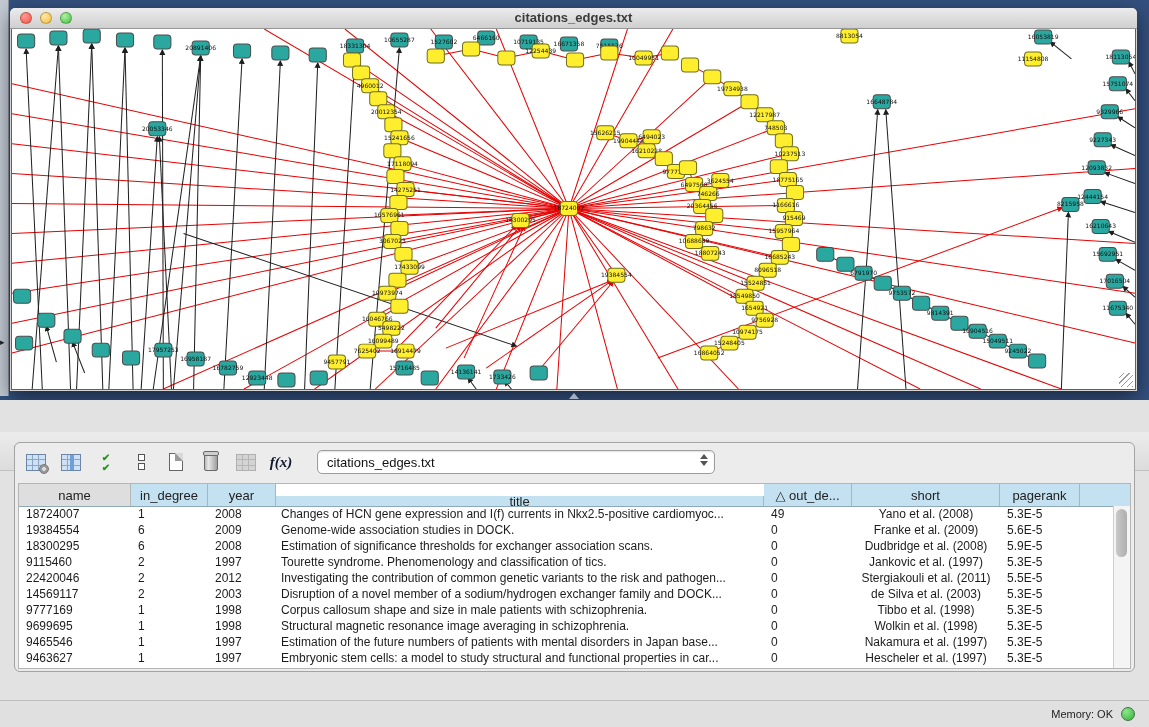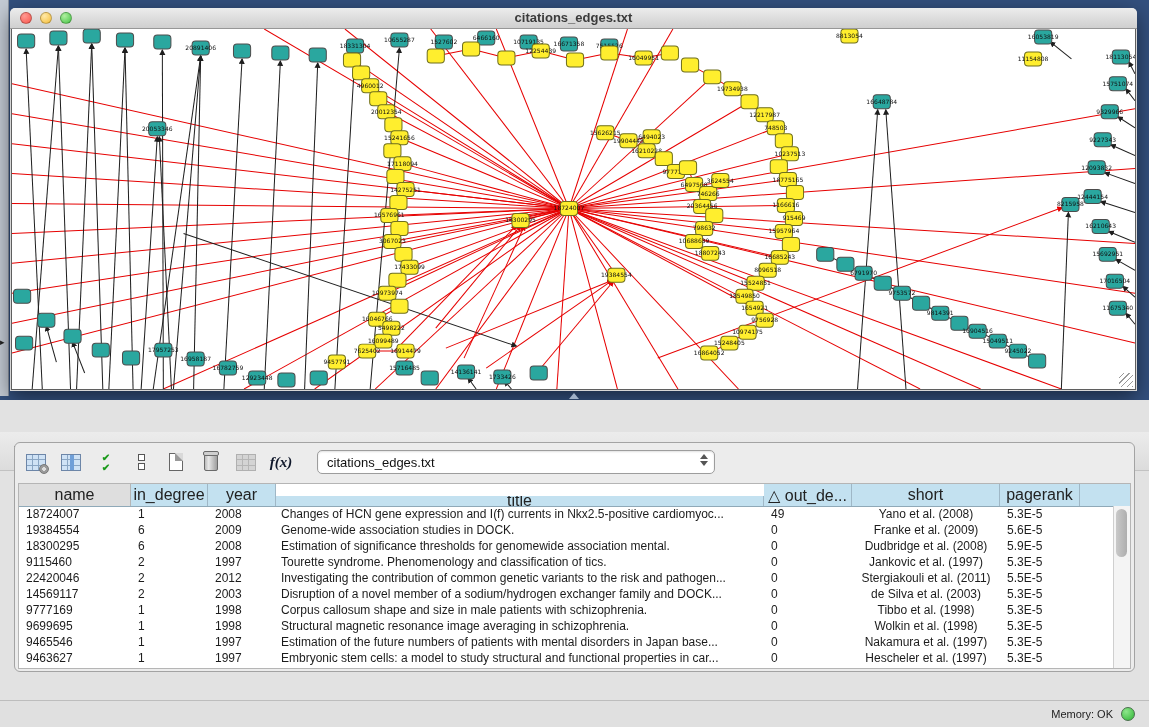--- a/index.html
+++ b/index.html
@@ -48,21 +48,21 @@
   .fx{font-family:"Liberation Serif",serif;font-style:italic;font-weight:bold;font-size:15px;color:#0f172a;}
   .combo{position:relative;margin-left:12px;width:396px;height:22px;background:#fff;border:1px solid #9d9d9d;
          border-radius:5px;box-shadow:inset 0 1px 2px rgba(0,0,0,.12);display:flex;align-items:center;}
   .combo-text{padding-left:9px;font-size:13px;color:#111;}
   .stepper{position:absolute;right:6px;top:3px;display:flex;flex-direction:column;gap:2px;}
   .stepper .up{width:0;height:0;border-left:4px solid transparent;border-right:4px solid transparent;border-bottom:5px solid #555;}
   .stepper .dn{width:0;height:0;border-left:4px solid transparent;border-right:4px solid transparent;border-top:5px solid #555;}
 
   .tablewrap{position:absolute;left:3px;top:40px;width:1113px;height:186px;background:#fff;border:1px solid #b5b5b5;box-sizing:border-box;}
   .thead{display:flex;height:22px;border-bottom:1px solid #8fa9b8;}
-  .th{box-sizing:border-box;border-right:1px solid #9fb7c6;background:#c3e1f0;font-size:16px;color:#222;
+  .th{box-sizing:border-box;border-right:1px solid #9fb7c6;background:#c3e1f0;font-size:13px;color:#222;
       display:flex;align-items:center;justify-content:center;overflow:hidden;white-space:nowrap;}
   .th.c0{background:#dedede;border-right:1px solid #b5b5b5;}
   .th.c0{width:112px;} .th.c1{width:77px;} .th.c2{width:68px;} .th.c3{width:488px;margin-top:12px;}
   .th.c4{width:88px;} .th.c5{width:148px;} .th.c6{width:80px;} .th.fill{flex:1;border-right:none;}
   .rows{position:absolute;left:0;top:22px;right:16px;bottom:0;overflow:hidden;}
   .tr{display:flex;height:16px;align-items:center;}
   .td{box-sizing:border-box;font-size:12px;color:#1c1c1c;white-space:nowrap;overflow:hidden;padding-left:7px;}
   .td.c0{width:112px;} .td.c1{width:77px;} .td.c2{width:68px;} .td.c3{width:488px;padding-left:5px;}
   .td.c4{width:88px;} .td.c5{width:148px;text-align:center;padding-left:0;} .td.c6{width:80px;}
   .vscroll{position:absolute;right:0;top:22px;bottom:0;width:16px;background:#f4f4f4;border-left:1px solid #cfcfcf;}
@@ -616,21 +616,21 @@
               <div class="td c2">2009</div>
               <div class="td c3">Genome-wide association studies in DOCK.</div>
               <div class="td c4">0</div>
               <div class="td c5">Franke et al. (2009)</div>
               <div class="td c6">5.6E-5</div>
             </div>
             <div class="tr">
               <div class="td c0">18300295</div>
               <div class="td c1">6</div>
               <div class="td c2">2008</div>
-              <div class="td c3">Estimation of significance thresholds for genomewide association mental.</div>
+              <div class="td c3">Estimation of significance thresholds for exchanger association scans.</div>
               <div class="td c4">0</div>
               <div class="td c5">Dudbridge et al. (2008)</div>
               <div class="td c6">5.9E-5</div>
             </div>
             <div class="tr">
               <div class="td c0">9115460</div>
               <div class="td c1">2</div>
               <div class="td c2">1997</div>
               <div class="td c3">Tourette syndrome. Phenomenology and classification of tics.</div>
               <div class="td c4">0</div>

